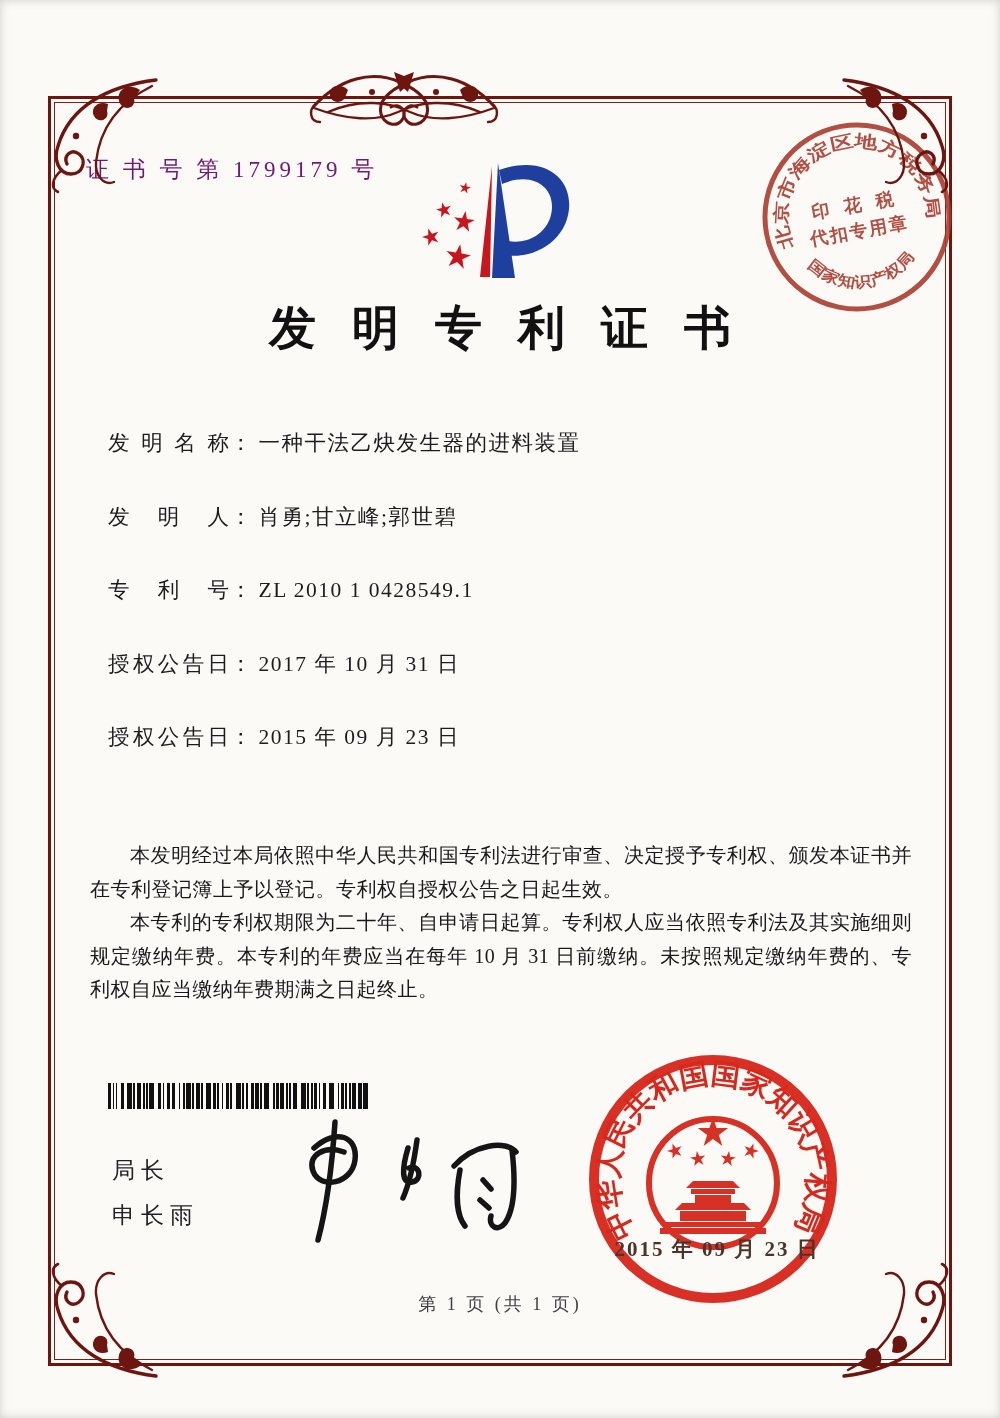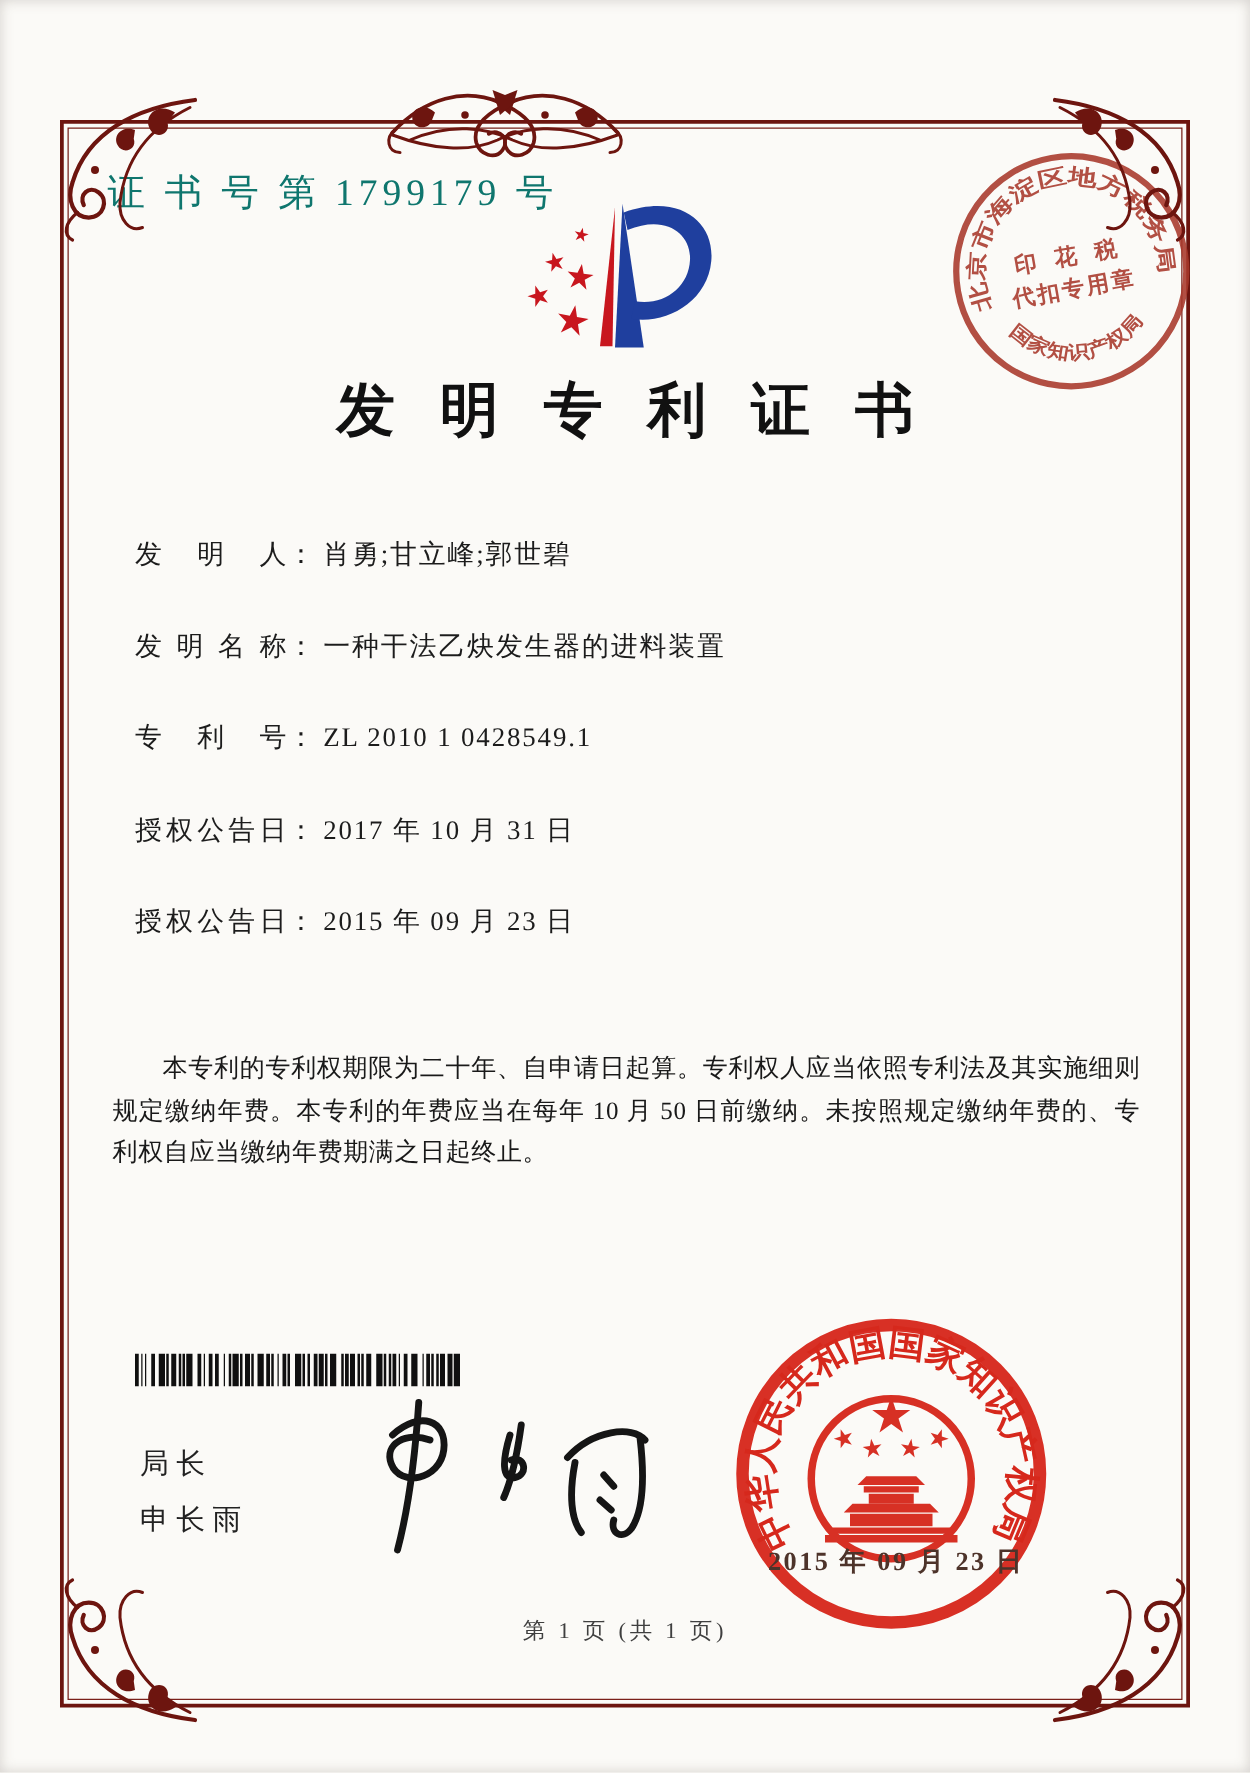--- a/index.html
+++ b/index.html
@@ -17,21 +17,21 @@
   .ornament{position:absolute;z-index:3;color:#6d150f;}
   .corner-tl{left:38px;top:74px;}
   .corner-tr{right:38px;top:74px;transform:scaleX(-1);}
   .corner-bl{left:38px;bottom:36px;transform:scaleY(-1);}
   .corner-br{right:38px;bottom:36px;transform:scale(-1,-1);}
   .topflourish{position:absolute;top:60px;left:500px;z-index:3;}
   .tf-l{transform:translateX(-100%) ;}
   .tf-r{transform:scaleX(-1);transform-origin:left center;}
 
   
-  .cert-no{position:absolute;left:86px;top:134px;font-size:30px;letter-spacing:4px;color:#0f766e;}
+  .cert-no{position:absolute;left:86px;top:154px;font-size:23px;letter-spacing:4px;color:#701a75;}
   .logo{position:absolute;left:392px;top:148px;}
   .tax-stamp{position:absolute;left:752px;top:112px;transform:rotate(-10deg);opacity:.88;}
   .doc-title{
     position:absolute;left:0;right:0;top:297px;text-align:center;
     font-size:47px;font-weight:900;letter-spacing:36px;transform:translateX(18px);
     color:#111;
   }
 
   
   .fields{position:absolute;left:108px;top:428px;width:800px;}
@@ -141,38 +141,39 @@
     <textPath href="#taxBottom" startOffset="0" textLength="122" lengthAdjust="spacingAndGlyphs">国家知识产权局</textPath>
   </text>
   <text x="0" y="-6" text-anchor="middle" font-size="18" font-weight="bold" fill="#a8382b" letter-spacing="5" font-family="Liberation Serif,serif">印 花 税</text>
   <text x="0" y="20" text-anchor="middle" font-size="18" font-weight="bold" fill="#a8382b" letter-spacing="2" font-family="Liberation Serif,serif">代扣专用章</text>
 </svg>
 
 <div class="doc-title">发明专利证书</div>
 
 <div class="fields">
   <div class="field-row">
+    <span class="field-label">发明名称</span><span class="field-colon">：</span><span class="field-value">一种干法乙炔发生器的进料装置</span>
+  </div>
+  <div class="field-row">
     <span class="field-label">发明人</span><span class="field-colon">：</span><span class="field-value">肖勇;甘立峰;郭世碧</span>
   </div>
   <div class="field-row">
-    <span class="field-label">发明名称</span><span class="field-colon">：</span><span class="field-value">一种干法乙炔发生器的进料装置</span>
-  </div>
-  <div class="field-row">
     <span class="field-label">专利号</span><span class="field-colon">：</span><span class="field-value">ZL 2010 1 0428549.1</span>
   </div>
   <div class="field-row">
     <span class="field-label">授权公告日</span><span class="field-colon">：</span><span class="field-value">2017 年 10 月 31 日</span>
   </div>
   <div class="field-row">
     <span class="field-label">授权公告日</span><span class="field-colon">：</span><span class="field-value">2015 年 09 月 23 日</span>
   </div>
 </div>
 
 <div class="body-text">
-  <p>本专利的专利权期限为二十年、自申请日起算。专利权人应当依照专利法及其实施细则规定缴纳年费。本专利的年费应当在每年 10 月 50 日前缴纳。未按照规定缴纳年费的、专利权自应当缴纳年费期满之日起终止。</p>
+  <p>本发明经过本局依照中华人民共和国专利法进行审查、决定授予专利权、颁发本证书并在专利登记簿上予以登记。专利权自授权公告之日起生效。</p>
+  <p>本专利的专利权期限为二十年、自申请日起算。专利权人应当依照专利法及其实施细则规定缴纳年费。本专利的年费应当在每年 10 月 31 日前缴纳。未按照规定缴纳年费的、专利权自应当缴纳年费期满之日起终止。</p>
 </div>
 
 <div class="barcode" id="barcode">
     <div class="bar" style="width: 3.4px; margin-right: 1.25px;"></div>
     <div class="bar" style="width: 1.7px; margin-right: 1.25px;"></div>
     <div class="bar" style="width: 1.7px; margin-right: 3.75px;"></div>
     <div class="bar" style="width: 3.4px; margin-right: 2.5px;"></div>
     <div class="bar" style="width: 5.1px; margin-right: 1.25px;"></div>
     <div class="bar" style="width: 1.7px; margin-right: 2.5px;"></div>
     <div class="bar" style="width: 3.4px; margin-right: 2.5px;"></div>

